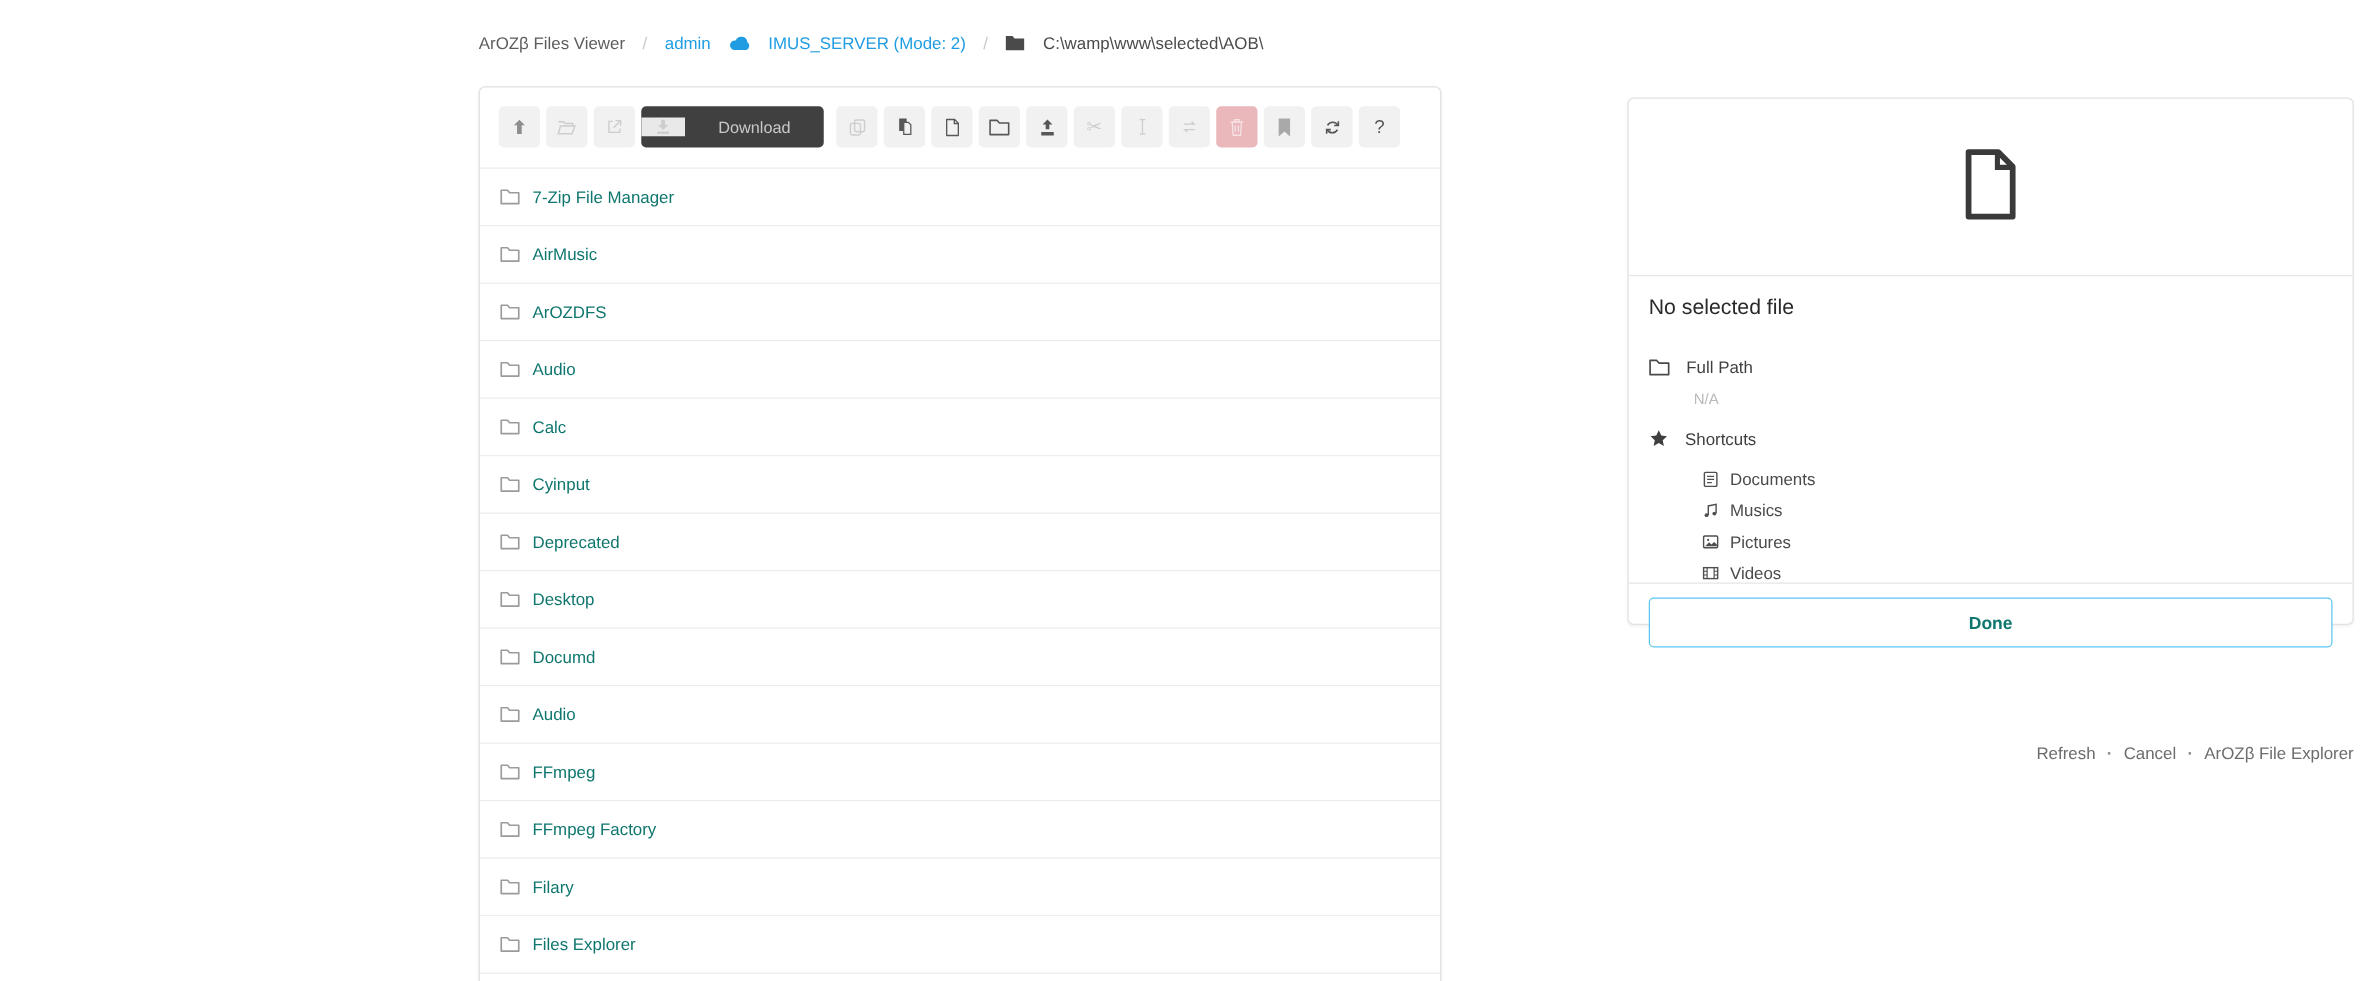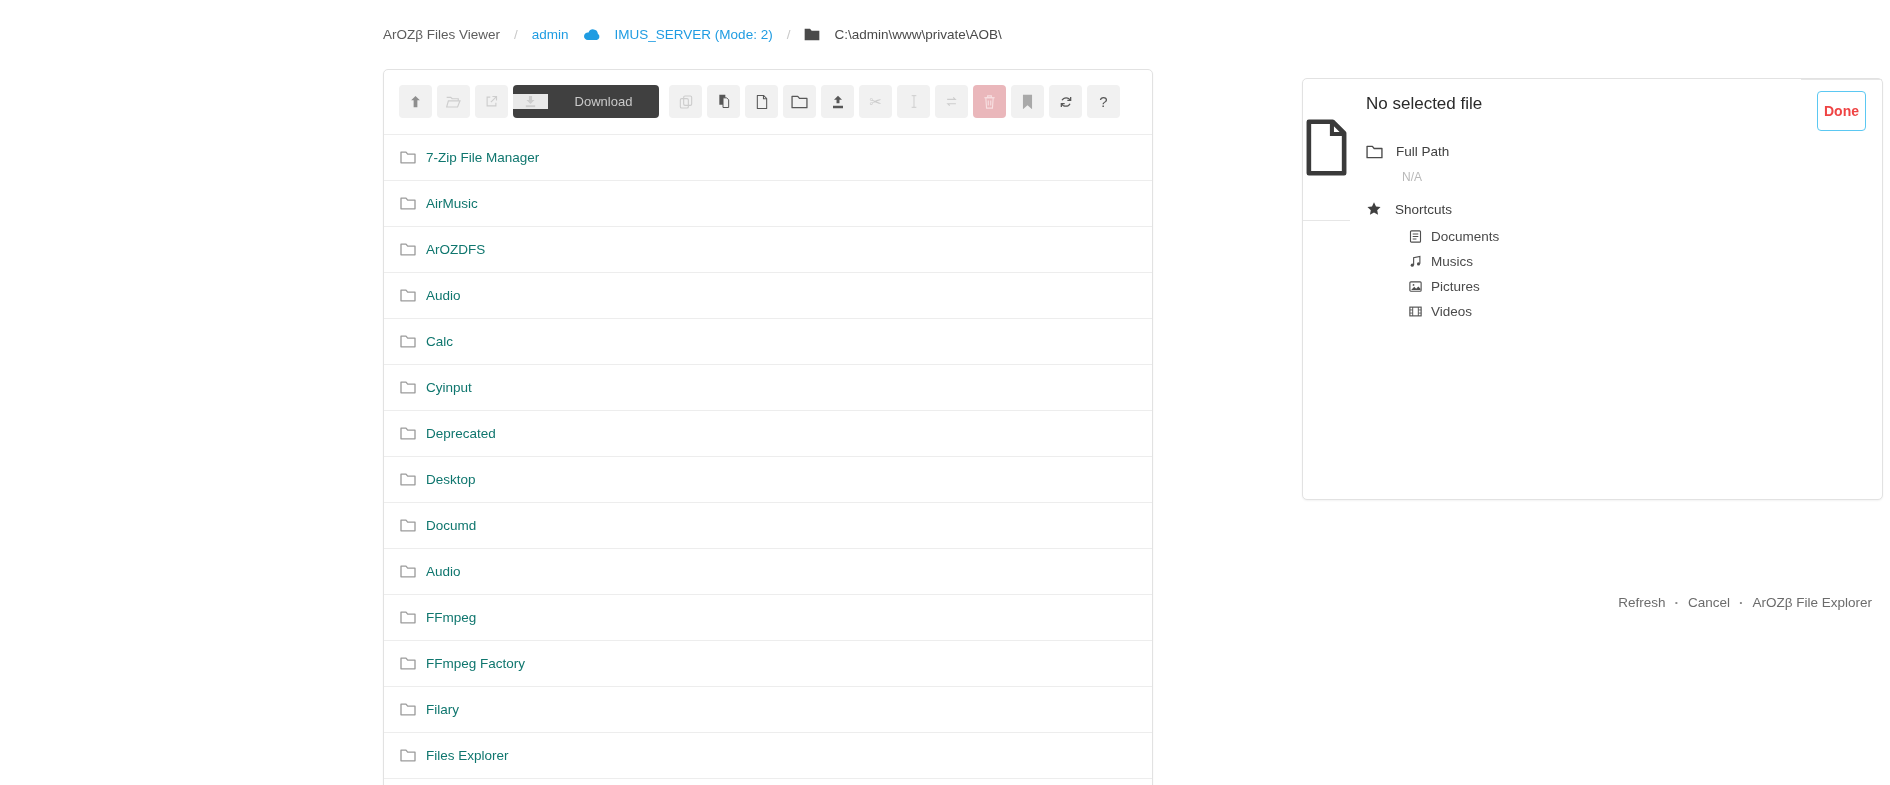--- a/index.html
+++ b/index.html
@@ -35,39 +35,39 @@
     font-size:13px; color:#c9c9c9; }
 
   .file-row { height:46px; border-top:1px solid #ededed; display:flex; align-items:center;
     padding-left:16px; gap:10px; font-size:13.5px; color:#0f766e; cursor:pointer; }
   .file-row .ficon { color:#9b9b9b; display:flex; }
   .partial-row { height:14px; border-top:1px solid #ededed; }
 
   
   .details-card { position:absolute; left:1302px; top:78px; width:581px; height:422px;
     background:#fff; border:1px solid #e2e2e2; border-radius:5px;
-    box-shadow:0 1px 2px rgba(0,0,0,.05); display:flex; flex-direction:row; }
+    box-shadow:0 1px 2px rgba(0,0,0,.05); display:flex; flex-direction:column; }
   .icon-section { height:142px; flex:none; border-bottom:1px solid #e6e6e6;
     display:flex; align-items:center; justify-content:center; }
   .content-section { flex:1; padding:15px 16px 0; }
   .content-section h2 { margin:0 0 30px; font-size:17px; font-weight:400; color:#2a2a2a; }
   .meta-row { display:flex; align-items:center; gap:13px; color:#3f3f3f; font-size:13.5px; }
   .meta-row svg { display:block; flex:none; }
   .na-value { margin:11px 0 17px 36px; color:#b9b9b9; font-size:12px; }
   .shortcut-items { margin:7px 0 0 42px; }
-  .shortcut-item { display:flex; align-items:center; gap:8px; height:25px;
+  .shortcut-item { display:flex; align-items:flex-end; gap:8px; height:25px;
     color:#4a4a4a; font-size:13.5px; cursor:pointer; }
   .shortcut-item svg { display:block; color:#4f4f4f; }
   .btn-section { flex:none; border-top:1px solid #e6e6e6; padding:11px 16px 13px; }
   .done-btn { width:100%; height:40px; background:#fff; border:1px solid #5bc8f2;
-    border-radius:4px; color:#ef4444; font-weight:bold; font-size:14px;
+    border-radius:4px; color:#0f766e; font-weight:bold; font-size:14px;
     font-family:"Liberation Sans", sans-serif; cursor:pointer; }
 
   
-  .page-links { position:absolute; top:595px; right:18px; display:flex; align-items:center;
+  .page-links { position:absolute; top:595px; right:7px; display:flex; align-items:center;
     gap:9px; font-size:13.5px; color:#6c6c6c; }
   .page-links a { color:#6c6c6c; text-decoration:none; cursor:pointer; }
   .page-links .dot { color:#8a8a8a; font-weight:bold; }
 </style>
 </head>
 <body>
 
 <div class="breadcrumb">
   <span>ArOZβ Files Viewer</span>
   <span class="sep">/</span>
@@ -77,21 +77,21 @@
         <path d="M7 17a5.5 5.5 0 1 1 1-10.9A7 7 0 0 1 21.5 8 5 5 0 0 1 20 17z" fill="currentColor"></path>
       </svg>
   </span>
   <a>IMUS_SERVER (Mode: 2)</a>
   <span class="sep">/</span>
   <span style="color:#4a4a4a;display:flex;">
     <svg width="16" height="13" viewBox="0 0 24 19">
         <path d="M1 1h8l2.5 3H23v14H1z" fill="currentColor"></path>
       </svg>
   </span>
-  <span class="path">C:\admin\www\private\AOB\</span>
+  <span class="path">C:\wamp\www\selected\AOB\</span>
 </div>
 
 <div class="files-card">
   <div class="toolbar">
 
     <button class="tbtn mid">
       <span>
         <svg width="15" height="15" viewBox="0 0 24 24">
             <path d="M12 3l7 7h-4v11H9V10H5z" fill="currentColor"></path>
           </svg>

